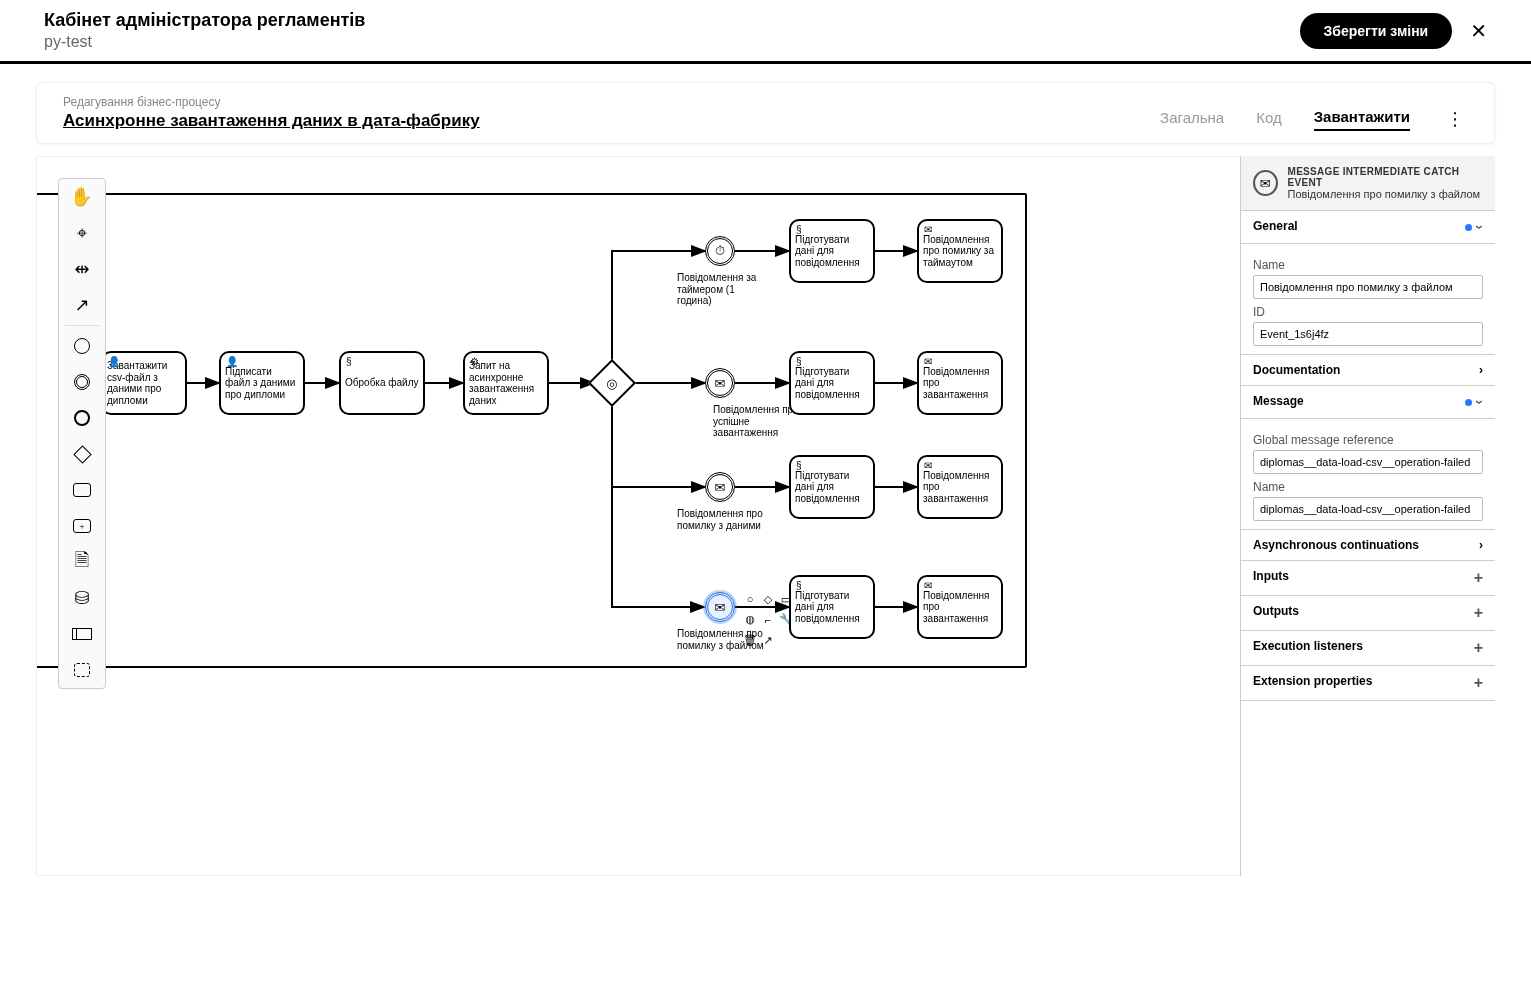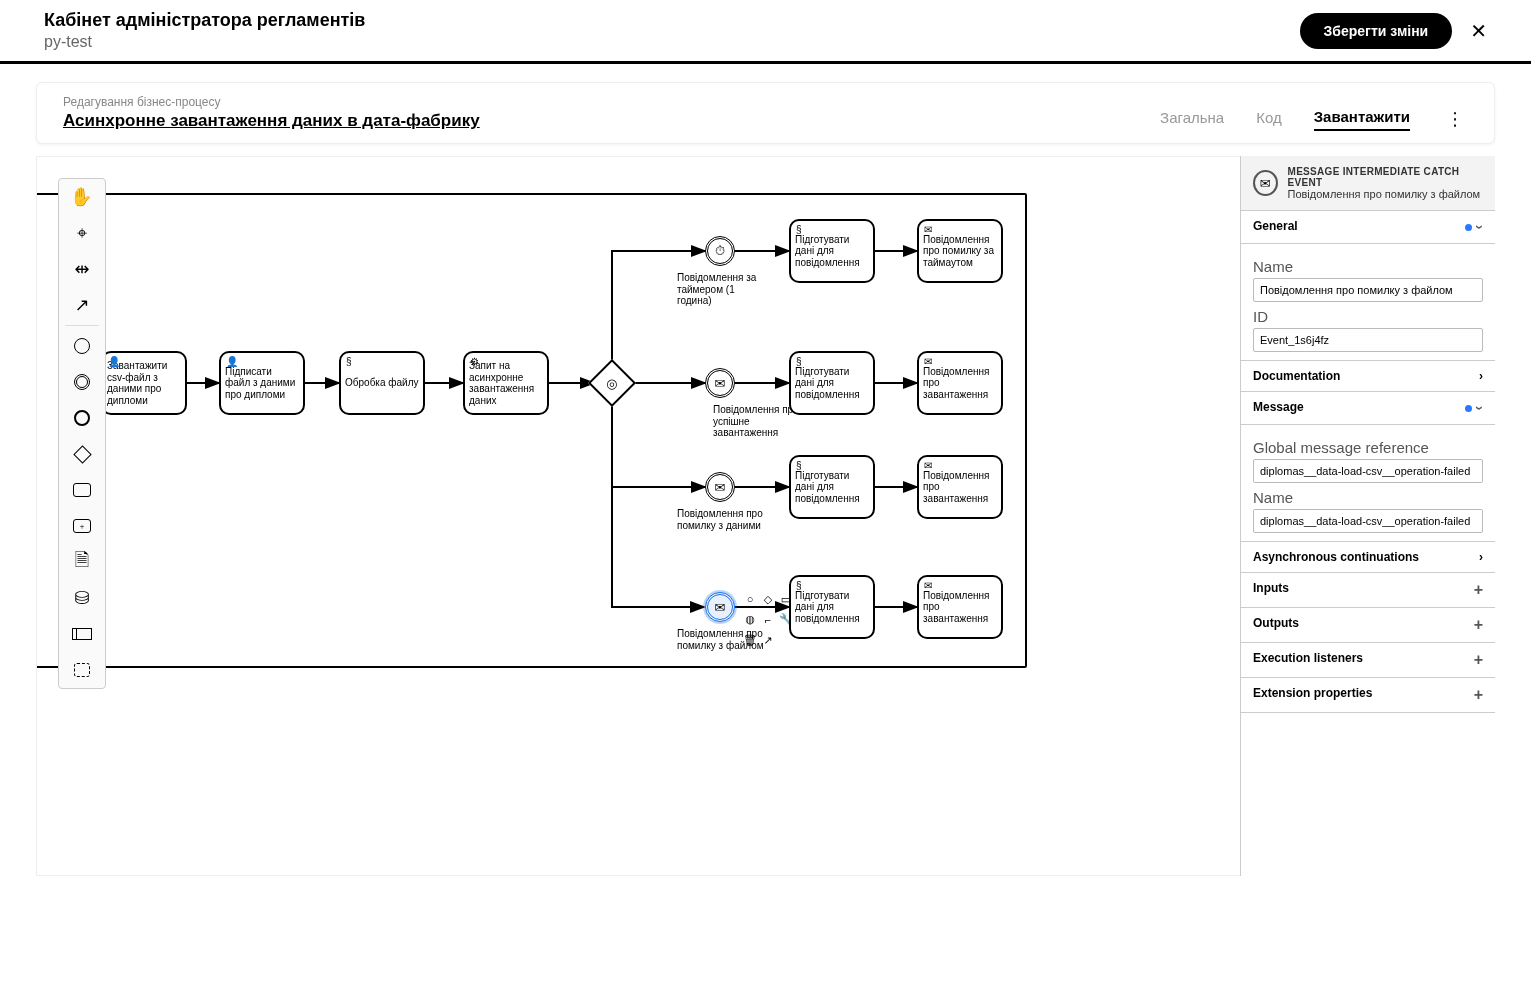--- a/index.html
+++ b/index.html
@@ -44,21 +44,21 @@
 .bpmn-logo { position:absolute; right:14px; bottom:8px; font-weight:800; font-style:italic; font-family: Arial, sans-serif; font-size:16px; color:#444; letter-spacing:-0.5px; }
 
 
 .props { position: absolute; right: 0; top: 0; width: 255px; bottom: 0; background: #fff; border-left: 1px solid #ccc; z-index: 6; font-size: 12px; overflow:auto;}
 .props-header { display:flex; gap:10px; align-items:center; padding:10px 12px; border-bottom:1px solid #ccc; background:#f3f3f3;}
 .props-header .ph-icon { width:26px; height:26px; border:2px solid #555; border-radius:50%; display:flex; align-items:center; justify-content:center; font-size:13px;}
 .props-header .ph-type { font-weight:700; font-size:10px; letter-spacing:.3px; color:#333;}
 .props-header .ph-name { font-size:11px; color:#333;}
 .pgroup-head { display:flex; justify-content:space-between; align-items:flex-start; padding:8px 12px; border-bottom:1px solid #ccc; cursor:pointer; font-weight:700;}
 .pgroup-body { padding:8px 12px; border-bottom:1px solid #ccc;}
-.pgroup-body label { display:block; color:#555; font-size:15px; margin:6px 0 3px;}
+.pgroup-body label { display:block; color:#555; font-size:12px; margin:6px 0 3px;}
 .pgroup-body input { width:100%; border:1px solid #bbb; padding:5px 6px; font-size:11px; border-radius:2px;}
 .marker { display:inline-flex; align-items:center; gap:6px;}
 .marker .dotm { width:7px; height:7px; background:#2979ff; border-radius:50%;}
 .chev::after { content:'›'; display:inline-block; transform:rotate(90deg); font-size:14px; color:#555;}
 .plus { font-size:16px; color:#555;}
 </style>
 </head>
 <body>
 
 <div class="page-header">

